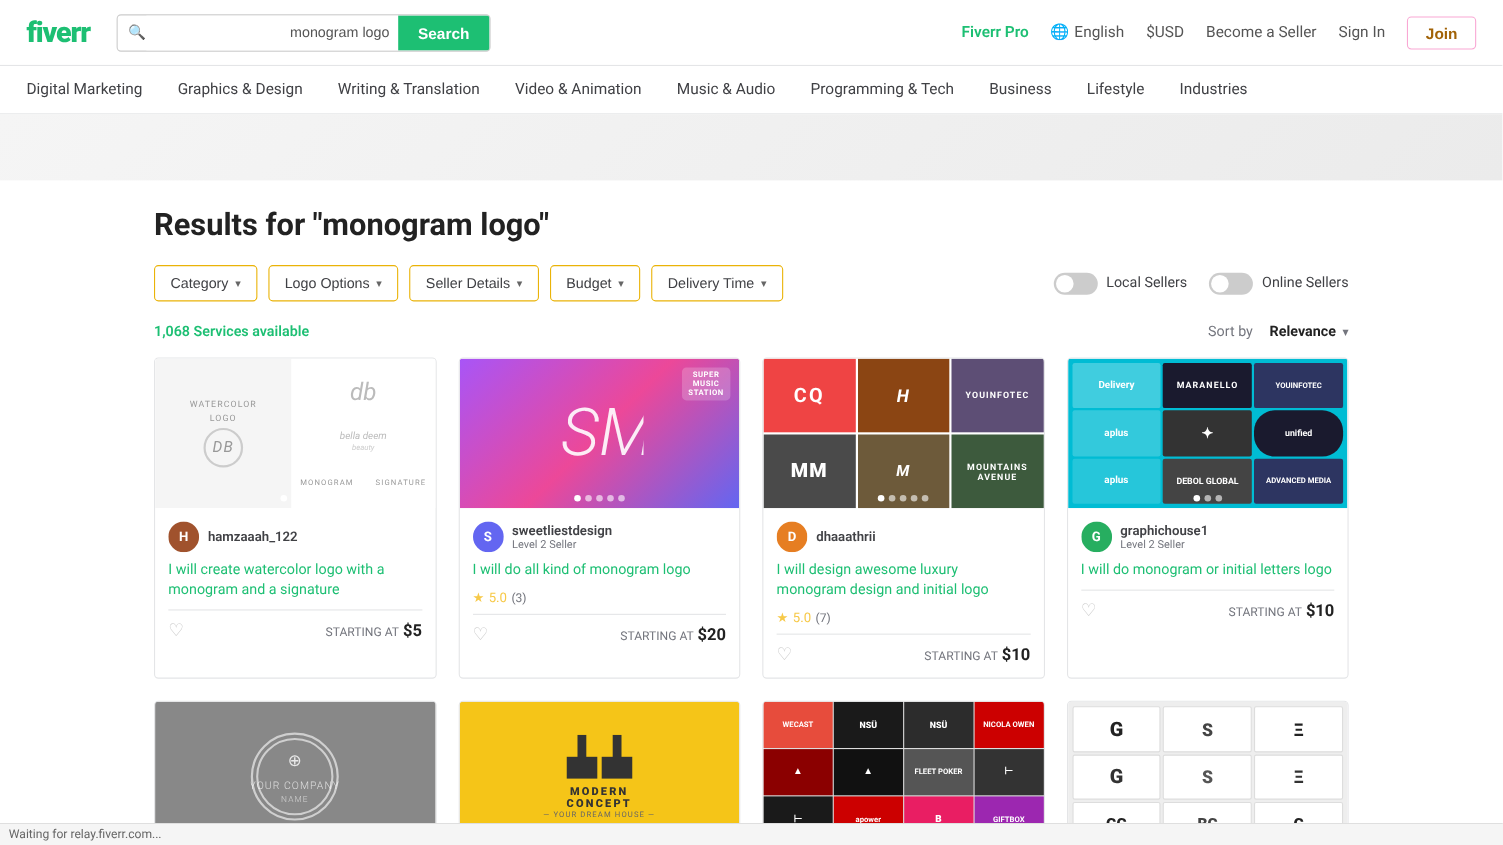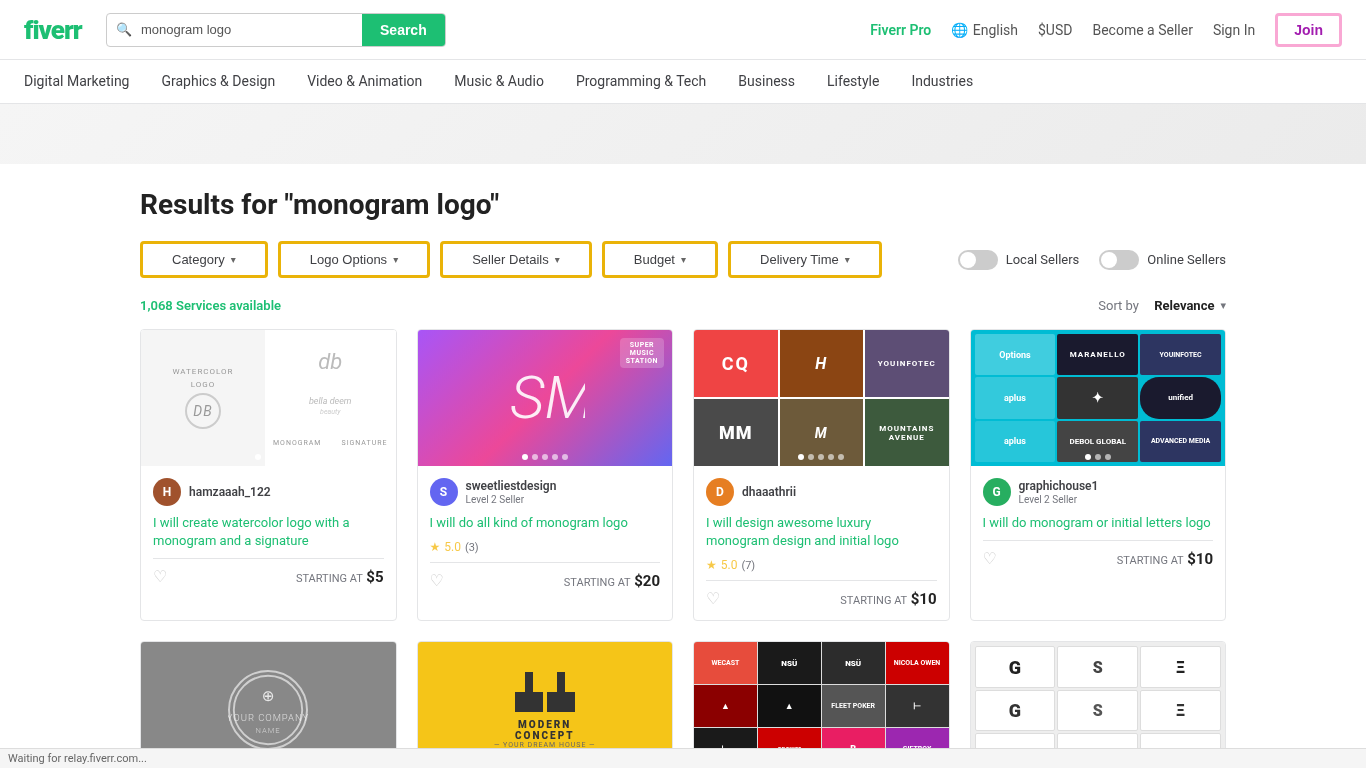--- a/index.html
+++ b/index.html
@@ -31,20 +31,21 @@
       border-radius: 4px;
       overflow: hidden;
     }
     .search-bar input {
       flex: 1;
       padding: 8px 12px;
       border: none;
       outline: none;
       font-size: 13px;
       color: #555;
+      text-align: right;
     }
     .search-btn {
       background: #1dbf73;
       color: #fff;
       border: none;
       padding: 8px 18px;
       cursor: pointer;
       font-size: 14px;
       font-weight: 600;
     }
@@ -77,22 +78,22 @@
       color: #555;
       font-size: 14px;
       cursor: pointer;
     }
     .sign-in-btn {
       color: #555;
       font-size: 14px;
       cursor: pointer;
     }
     .join-btn {
-      border: 3px solid #f9a8d4;
-      color: #a21caf;
+      border: 1px solid #f9a8d4;
+      color: #a16207;
       background: #fff;
       padding: 6px 16px;
       border-radius: 4px;
       font-size: 14px;
       font-weight: 600;
       cursor: pointer;
     }
 
     
     .nav {
@@ -135,22 +136,22 @@
     .filters-row {
       display: flex;
       align-items: center;
       gap: 10px;
       margin-bottom: 20px;
     }
     .filter-btn {
       display: flex;
       align-items: center;
       gap: 6px;
-      padding: 8px 29px;
-      border: 3px solid #eab308;
+      padding: 8px 14px;
+      border: 1px solid #eab308;
       border-radius: 4px;
       background: #fff;
       font-size: 13px;
       color: #404145;
       cursor: pointer;
     }
     .chevron-down { font-size: 10px; color: #666; }
 
     .sellers-toggles {
       display: flex;
@@ -584,20 +585,21 @@
     <span class="currency-btn">$USD</span>
     <span class="become-seller-btn">Become a Seller</span>
     <span class="sign-in-btn">Sign In</span>
     <button class="join-btn">Join</button>
   </div>
 </header>
 
 <nav class="nav">
   <span class="nav-item">Digital Marketing</span>
   <span class="nav-item">Graphics &amp; Design</span>
+  <span class="nav-item">Writing &amp; Translation</span>
   <span class="nav-item">Video &amp; Animation</span>
   <span class="nav-item">Music &amp; Audio</span>
   <span class="nav-item">Programming &amp; Tech</span>
   <span class="nav-item">Business</span>
   <span class="nav-item">Lifestyle</span>
   <span class="nav-item">Industries</span>
 </nav>
 
 <div class="hero-banner"></div>
 
@@ -782,21 +784,21 @@
             <span class="starting-at">STARTING AT</span>
             <span class="price">$10</span>
           </div>
         </div>
       </div>
     </div>
 
     <div class="card">
       <div class="card-image">
         <div class="card-img-4">
-          <div class="logo-grid-item" style="background:rgba(255,255,255,0.25);color:#fff;font-size:9px;font-weight:700;">Options</div>
+          <div class="logo-grid-item" style="background:rgba(255,255,255,0.25);color:#fff;font-size:9px;font-weight:700;">Delivery</div>
           <div class="logo-grid-item" style="background:#1a1a2e;font-size:8px;letter-spacing:1px;">MARANELLO</div>
           <div class="logo-grid-item" style="background:#2d3561;font-size:7px;">YOUINFOTEC</div>
           <div class="logo-grid-item" style="background:rgba(255,255,255,0.2);font-size:9px;">aplus</div>
           <div class="logo-grid-item" style="background:#333;font-size:13px;font-weight:900;">✦</div>
           <div class="logo-grid-item" style="background:#1a1a2e;font-size:8px;border-radius:19px;">unified</div>
           <div class="logo-grid-item" style="background:rgba(255,255,255,0.15);font-size:9px;">aplus</div>
           <div class="logo-grid-item" style="background:#444;font-size:8px;">DEBOL GLOBAL</div>
           <div class="logo-grid-item" style="background:#2d3561;font-size:7px;">ADVANCED MEDIA</div>
         </div>
         <div class="dots-row">

